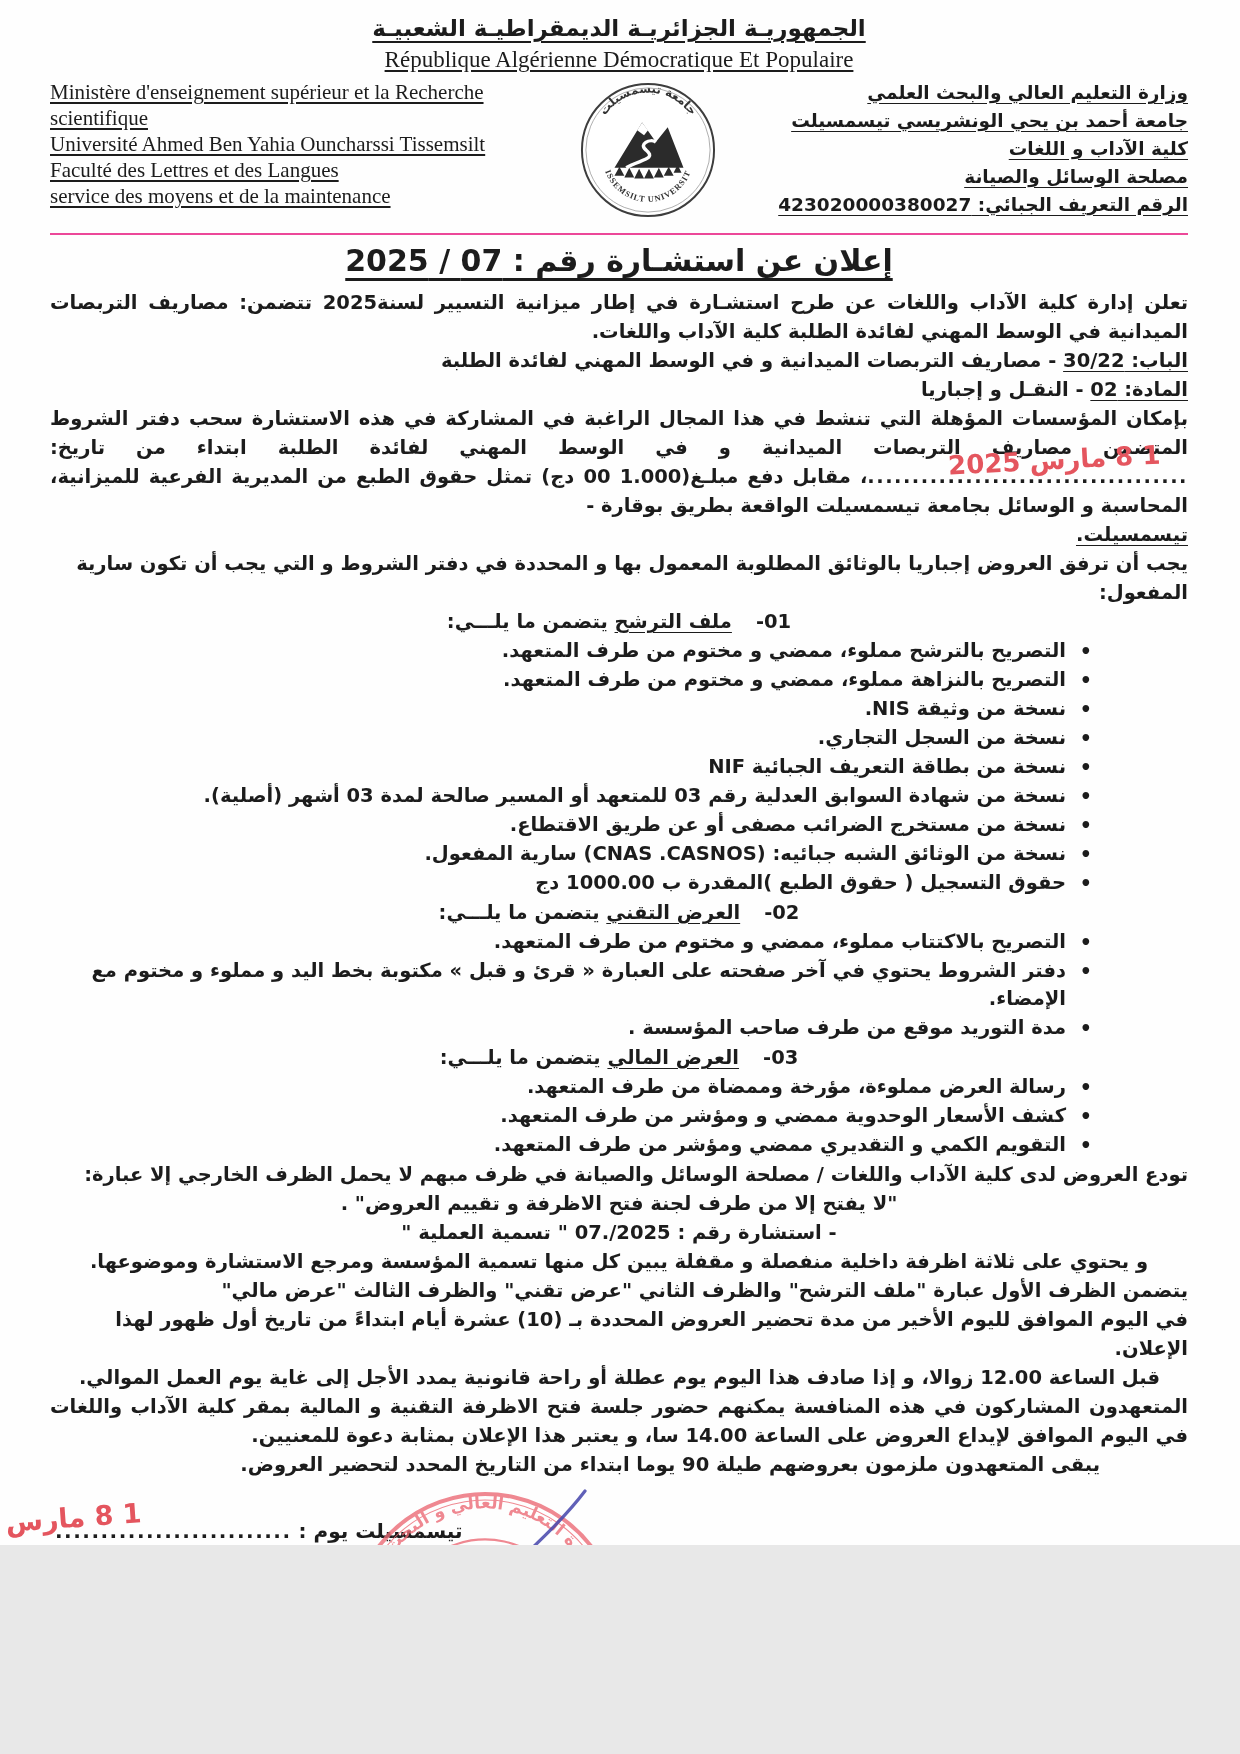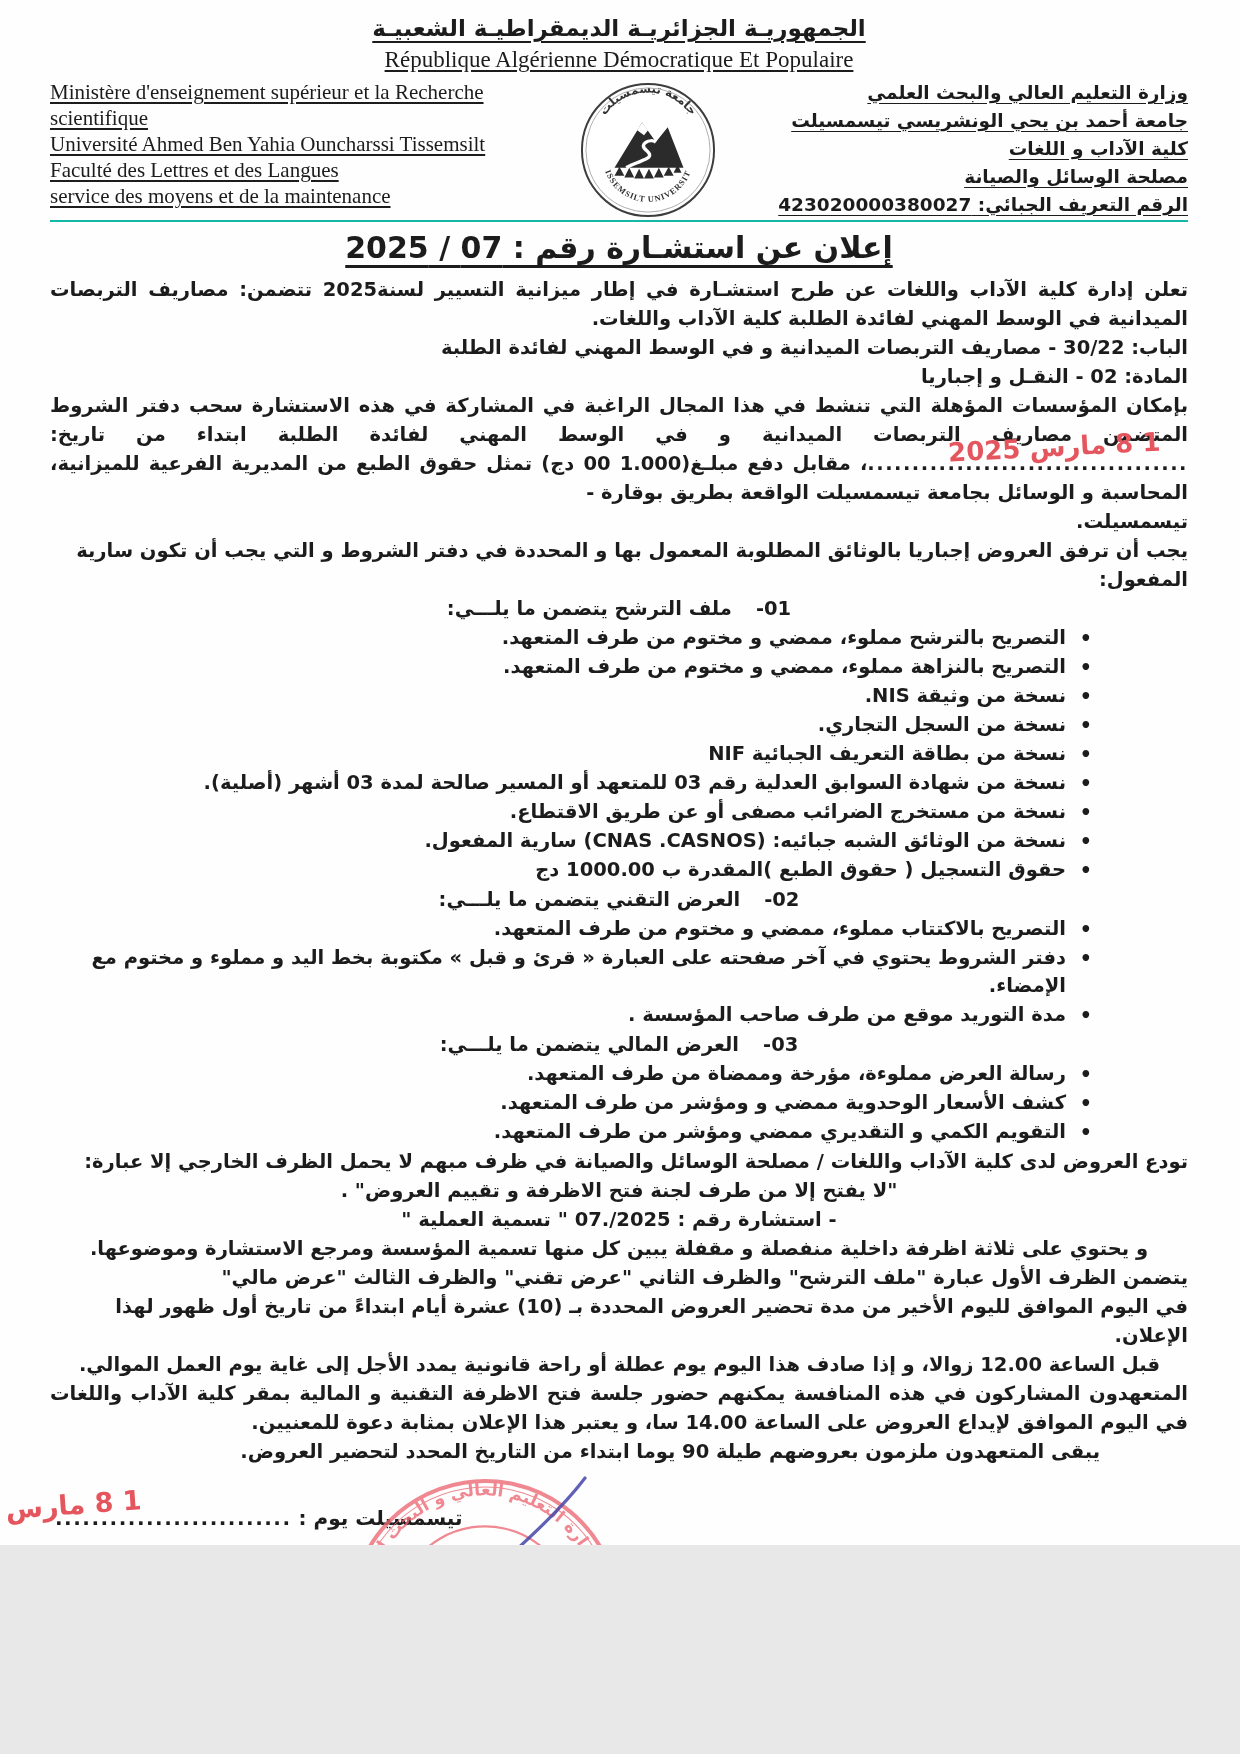--- a/index.html
+++ b/index.html
@@ -10,38 +10,38 @@
   .inner{padding:12px 52px 0 50px;}
   
   .country-ar{
     direction:rtl;text-align:center;font-weight:bold;font-size:23px;line-height:32px;
     text-decoration:underline;text-underline-offset:5px;
   }
   .country-fr{
     text-align:center;font-family:"Liberation Serif","DejaVu Serif",serif;
     font-size:23px;line-height:31px;text-decoration:underline;text-underline-offset:3px;
   }
-  .hdr-cols{display:flex;align-items:flex-start;margin-top:4px;border-bottom:2px solid #14b8a6;padding-bottom:1px;}
+  .hdr-cols{display:flex;align-items:flex-start;margin-top:4px;border-bottom:2px solid #ec4899;padding-bottom:14px;}
   .hdr-left{width:46%;font-family:"Liberation Serif","DejaVu Serif",serif;font-size:21px;line-height:26px;}
   .hdr-left .hl{text-decoration:underline;text-underline-offset:3px;}
   .hdr-logo{width:150px;display:flex;justify-content:center;padding-top:2px;}
   .hdr-right{flex:1;direction:rtl;text-align:right;font-weight:bold;font-size:18.5px;line-height:28px;}
   .hdr-right .hl{text-decoration:underline;text-underline-offset:4px;display:inline-block;}
   
   .doc-title{
     direction:rtl;text-align:center;font-weight:bold;font-size:30px;margin:8px 0 10px;
     text-decoration:underline;text-underline-offset:7px;text-decoration-thickness:2.5px;
   }
   
   .body{direction:rtl;font-weight:bold;font-size:19.5px;line-height:29px;}
   .body p{margin:0;}
   .just{text-align:justify;}
   .rt{text-align:right;}
   .ctr{text-align:center;}
-  .u{text-underline-offset:4px;}
+  .u{text-decoration:underline;text-underline-offset:4px;}
   .sec{text-align:center;margin:3px 0;}
   .sec .num{margin-left:24px;}
   .blist{padding-right:96px;}
   .li{position:relative;padding-right:26px;margin:1px 0;line-height:28px;text-align:right;}
   .li::before{content:"•";position:absolute;right:0;top:0;font-size:19px;}
   .dateline{position:relative;display:inline-block;white-space:nowrap;}
   .dots{letter-spacing:1.5px;font-weight:bold;}
   .reddate{
     position:absolute;right:28px;top:-16px;color:#e4555e;font-weight:bold;font-size:26px;
     transform:rotate(-3deg);white-space:nowrap;letter-spacing:1px;

